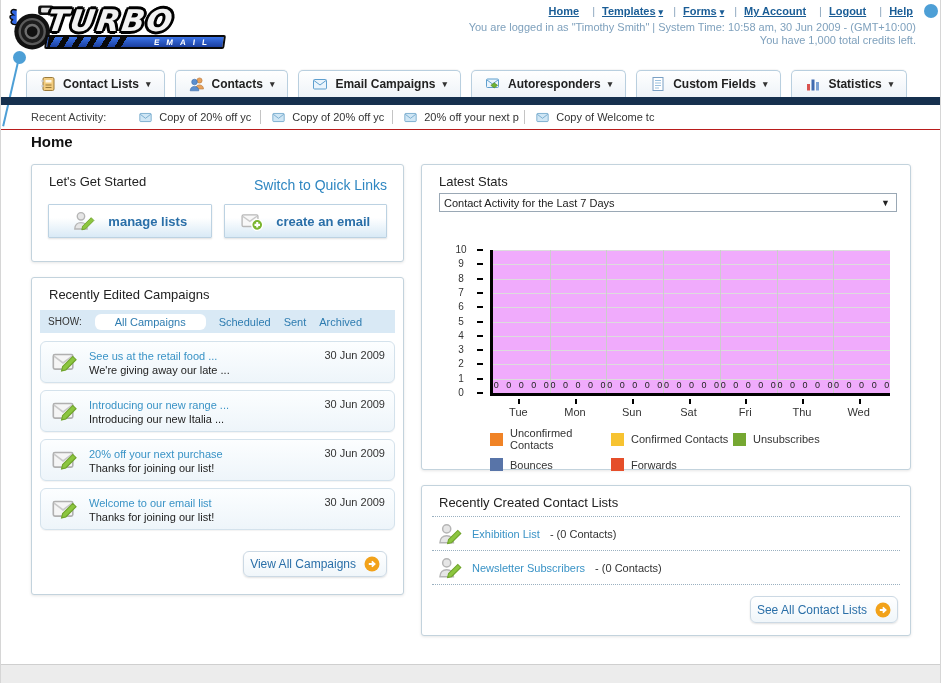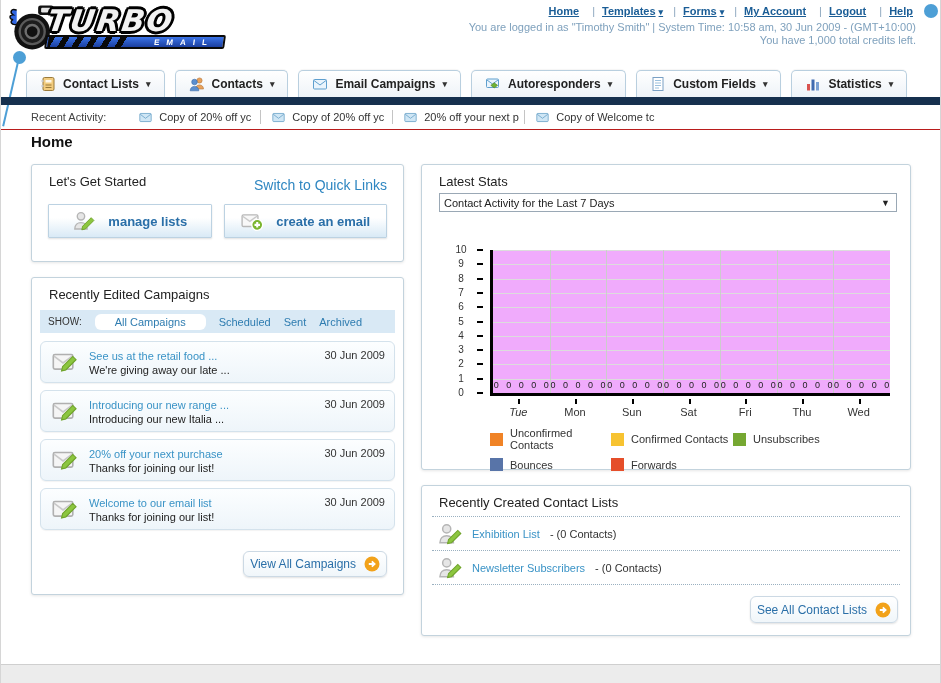--- a/index.html
+++ b/index.html
@@ -450,21 +450,21 @@
           <div class="zero-group" style="left: 170.143px; width: 56.7143px;">0 0 0 0 0</div>
           <div class="vgrid" style="left: 226.857px;"></div>
           <div class="zero-group" style="left: 226.857px; width: 56.7143px;">0 0 0 0 0</div>
           <div class="vgrid" style="left: 283.571px;"></div>
           <div class="zero-group" style="left: 283.571px; width: 56.7143px;">0 0 0 0 0</div>
           <div class="vgrid" style="left: 340.286px;"></div>
           <div class="zero-group" style="left: 340.286px; width: 56.7143px;">0 0 0 0 0</div>
         </div>
       <div id="chart-xlabels">
           <div class="xtick" style="left: 28.3571px;"></div>
-          <div class="xlab" style="left: 0px; width: 56.7143px; font-style: italic;">Tue</div>
+          <div class="xlab" style="left: 0px; width: 56.7143px;">Tue</div>
           <div class="xtick" style="left: 85.0714px;"></div>
           <div class="xlab" style="left: 56.7143px; width: 56.7143px;">Mon</div>
           <div class="xtick" style="left: 141.786px;"></div>
           <div class="xlab" style="left: 113.429px; width: 56.7143px;">Sun</div>
           <div class="xtick" style="left: 198.5px;"></div>
           <div class="xlab" style="left: 170.143px; width: 56.7143px;">Sat</div>
           <div class="xtick" style="left: 255.214px;"></div>
           <div class="xlab" style="left: 226.857px; width: 56.7143px;">Fri</div>
           <div class="xtick" style="left: 311.929px;"></div>
           <div class="xlab" style="left: 283.571px; width: 56.7143px;">Thu</div>

